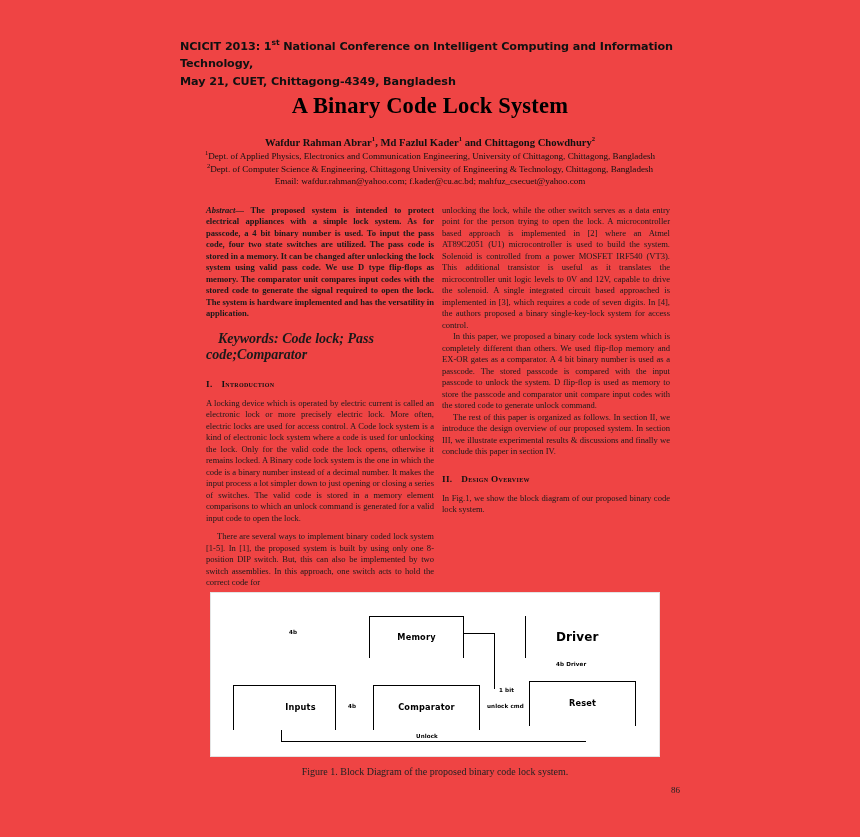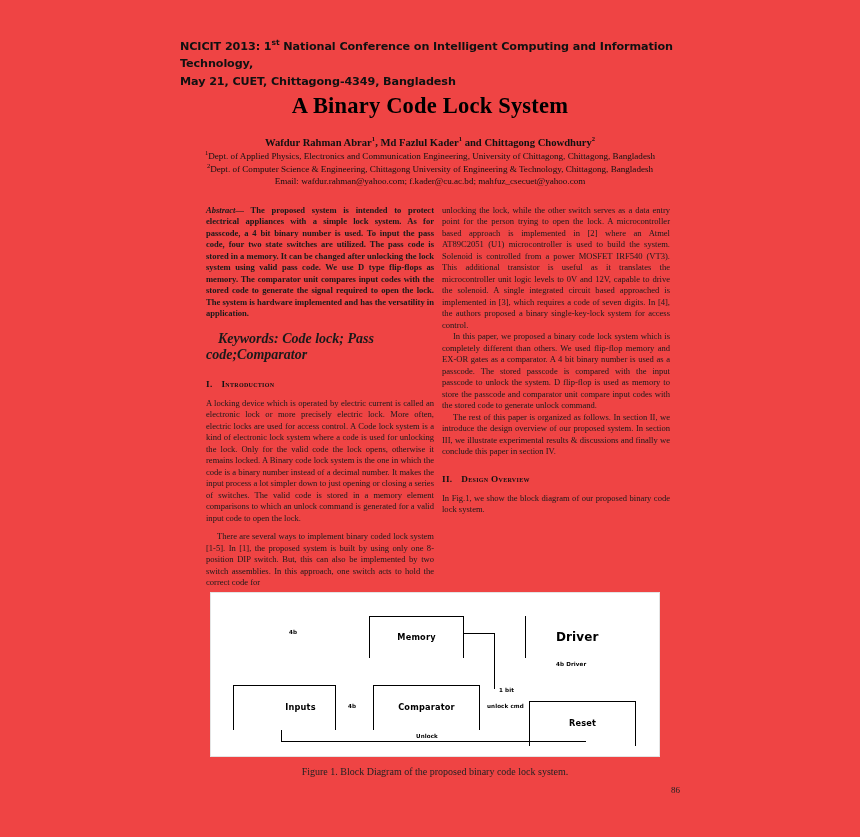--- a/index.html
+++ b/index.html
@@ -281,21 +281,21 @@
         <div class="lbl" style="left:345px; top:37px; font-size:12px;">Driver</div>
 
         <div class="blk" style="left:22px; top:92px; width:103px; height:45px;padding-left:32px;">
           <span>Inputs</span>
         </div>
 
         <div class="blk" style="left:162px; top:92px; width:107px; height:45px;">
           <span>Comparator</span>
         </div>
 
-        <div class="blk" style="left:318px; top:108px; width:107px; height:45px;">
+        <div class="blk" style="left:318px; top:88px; width:107px; height:45px;">
           <span>Reset</span>
         </div>
 
         <div class="wire h" style="left:253px; top:40px; width:31px;"></div>
         <div class="wire v" style="left:283px; top:40px; height:56px;"></div>
 
         <div class="wire v" style="left:70px; top:137px; height:12px;"></div>
         <div class="wire h" style="left:70px; top:148px; width:305px;"></div>
 
         <div class="lbl" style="left:78px; top:36px;">4b</div>

